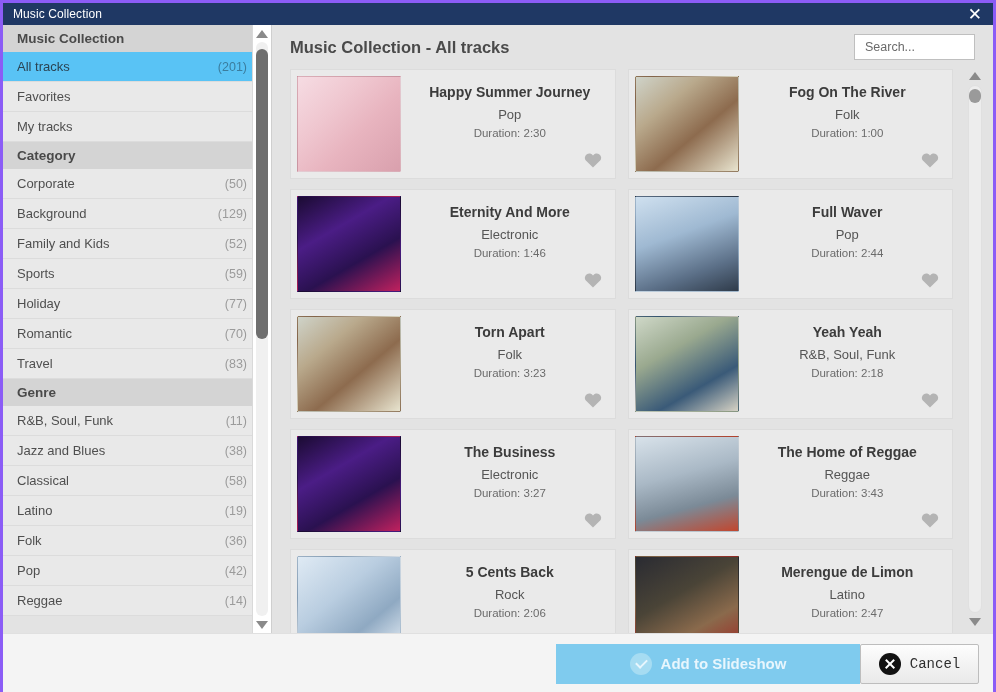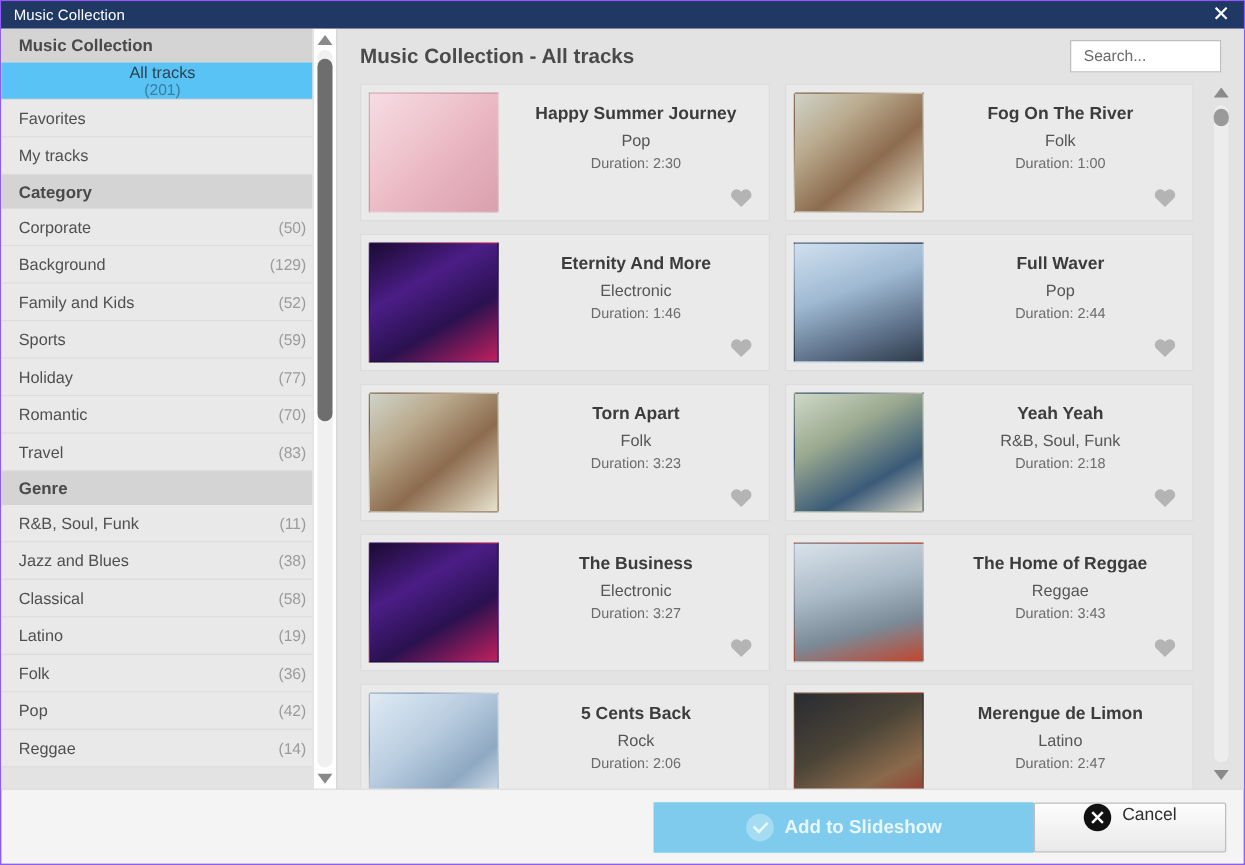--- a/index.html
+++ b/index.html
@@ -4,21 +4,21 @@
 <style>
   html,body{margin:0;padding:0;}
   body{
     width:996px;height:692px;overflow:hidden;
     font-family:"Liberation Sans","DejaVu Sans",sans-serif;
     background:#f2f2f2;
     -webkit-font-smoothing:antialiased;
   }
   .window{
     position:relative;width:996px;height:692px;box-sizing:border-box;
-    background:#701a75;border:1px solid #8b5cf6;
+    background:#15803d;border:3px solid #8b5cf6;
   }
   
   .titlebar{
     height:22px;background:#1f3864;display:flex;align-items:center;
     justify-content:space-between;padding:0 8px 0 10px;box-sizing:border-box;
   }
   .titlebar .title{color:#ffffff;font-size:12px;letter-spacing:.1px;}
   .titlebar .closebtn{
     color:#ffffff;font-size:17px;line-height:17px;font-weight:400;
     cursor:pointer;padding:0 3px;font-family:"DejaVu Sans",sans-serif;
@@ -35,21 +35,21 @@
     background:#d4d4d4;color:#4a4a4a;font-weight:bold;font-size:13.5px;
     padding:7px 14px 7px 14px;box-sizing:border-box;height:27px;
     display:flex;align-items:center;
   }
   .side-item{
     height:30px;display:flex;align-items:center;justify-content:space-between;
     padding:0 14px;box-sizing:border-box;background:#e9e9e9;
     border-bottom:1px solid #dcdcdc;color:#4f4f4f;font-size:13px;cursor:pointer;
   }
   .side-item .count{color:#9b9b9b;font-size:12.5px;}
-  .side-item.selected{background:#59c3f5;color:#2b4352;flex-direction:column;}
+  .side-item.selected{background:#59c3f5;color:#2b4352;}
   .side-item.selected .count{color:#3b7d9e;}
   
   .sb{
     position:absolute;top:0;right:0;width:18px;height:100%;
     background:#ffffff;border-left:1px solid #d9d9d9;
   }
   .sb .arrow{
     position:absolute;left:0;width:18px;height:17px;
     display:flex;align-items:center;justify-content:center;cursor:pointer;
   }
@@ -112,25 +112,25 @@
     height:60px;box-sizing:border-box;background:#f4f4f4;
     display:flex;align-items:center;justify-content:flex-end;padding:0 14px;
     border-top:1px solid #e0e0e0;
   }
   .btn-primary{
     width:304px;height:40px;background:#7fcbee;border:1px solid #7fcbee;
     color:#e8f6fd;font-size:15px;font-weight:bold;display:flex;align-items:center;
     justify-content:center;gap:9px;cursor:pointer;box-sizing:border-box;
   }
   .btn-secondary{
-    width:154px;height:40px;
+    width:119px;height:40px;
     background:linear-gradient(#fdfdfd,#e9e9e9);
     border:1px solid #bdbdbd;color:#2e2e2e;font-size:14px;
-    display:flex;justify-content:center;gap:9px;
-    cursor:pointer;box-sizing:border-box;border-radius:2px;
+    display:flex;align-items:center;justify-content:center;gap:9px;
+    cursor:pointer;box-sizing:border-box;border-radius:2px;font-family:Liberation Mono, monospace;
   }
   .ic-check{width:22px;height:22px;border-radius:50%;background:#a6dcf2;position:relative;flex:0 0 22px;}
   .ic-check:after{
     content:"";position:absolute;left:6px;top:6px;width:9px;height:5px;
     border-left:2px solid #e8f6fd;border-bottom:2px solid #e8f6fd;transform:rotate(-45deg);
   }
   .ic-x{width:22px;height:22px;border-radius:50%;background:#111;position:relative;flex:0 0 22px;}
   .ic-x:before,.ic-x:after{
     content:"";position:absolute;left:5px;top:10px;width:12px;height:2.2px;background:#fff;
   }

